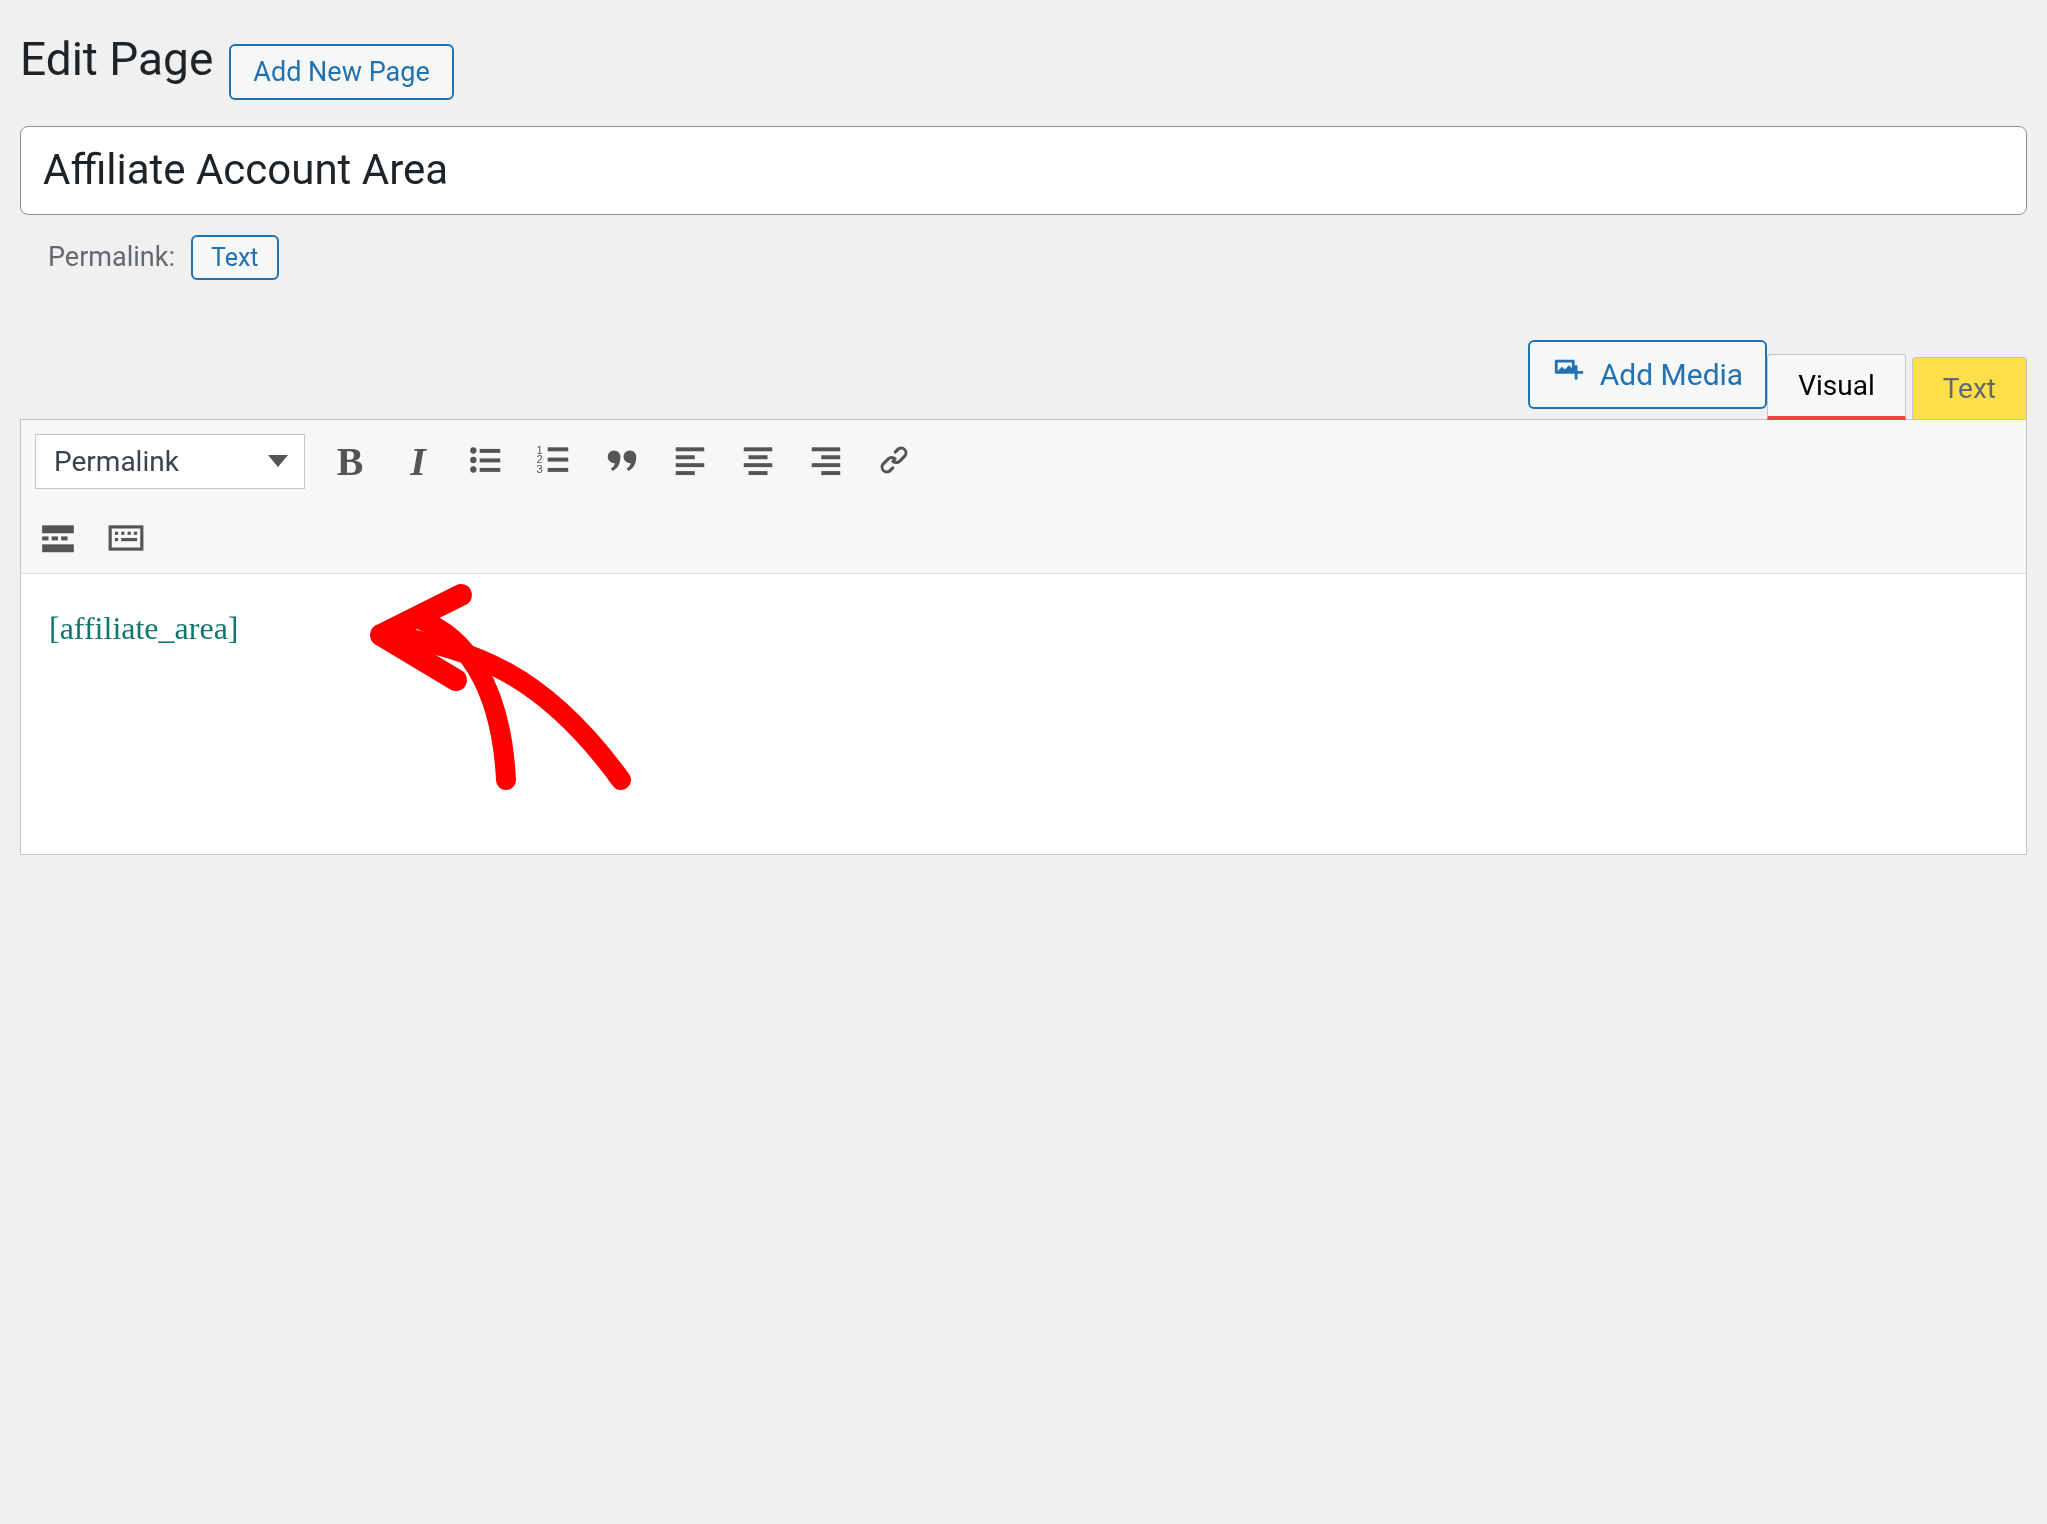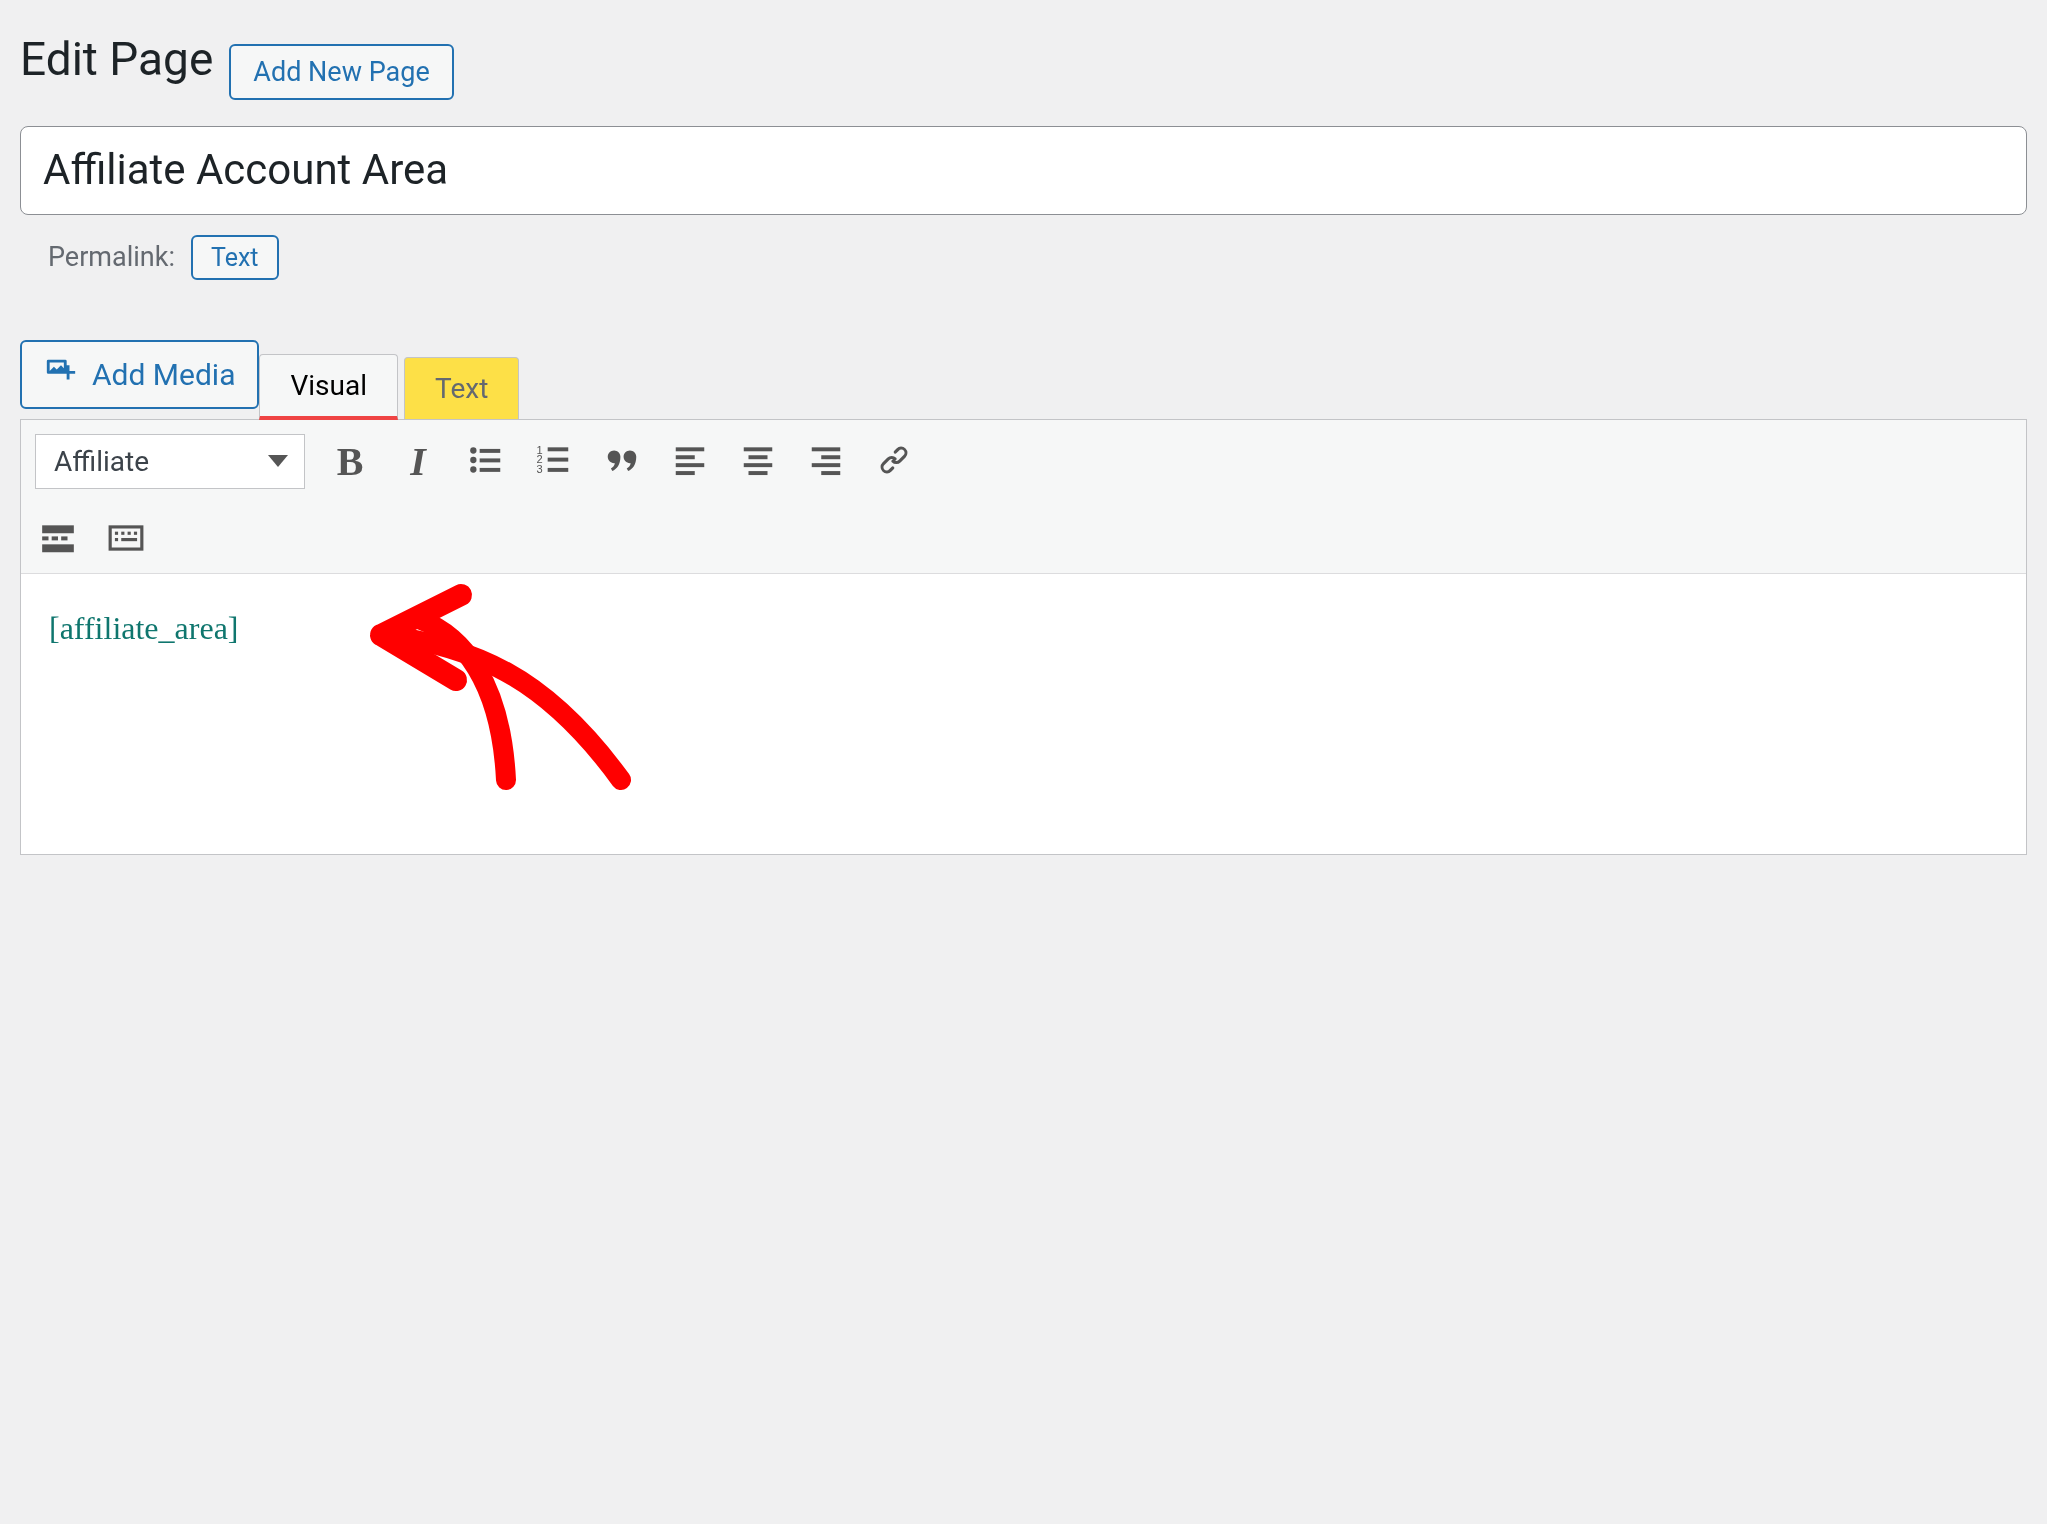--- a/index.html
+++ b/index.html
@@ -69,21 +69,21 @@
     border-radius: 6px;
     padding: 6px 18px;
     font-size: 25px;
     cursor: pointer;
     margin-left: 6px;
     font-family: inherit;
   }
   .media-tabs-row {
     display: flex;
     align-items: flex-end;
-    justify-content: flex-start;
+    justify-content: flex-end;
     margin-bottom: 0;
   }
   .add-media-btn {
     display: inline-flex;
     align-items: center;
     gap: 14px;
     border: 2px solid #2271b1;
     background: #f6f7f7;
     color: #2271b1;
     border-radius: 6px;
@@ -215,21 +215,21 @@
 
   <div class="editor-tabs">
     <button class="editor-tab active">Visual</button>
     <button class="editor-tab">Text</button>
   </div>
 </div>
 
 <div class="editor-wrap">
   <div class="toolbar">
     <button class="format-select">
-      <span>Affiliate</span>
+      <span>Permalink</span>
       <span class="caret"></span>
     </button>
     <button class="tb-btn bold-btn">B</button>
     <button class="tb-btn italic-btn">I</button>
     <button class="tb-btn">
       <span>
         <svg viewBox="0 0 24 24">
             <circle cx="4" cy="6" r="2"></circle>
             <rect x="8" y="5" width="13" height="2.5"></rect>
             <circle cx="4" cy="12" r="2"></circle>

